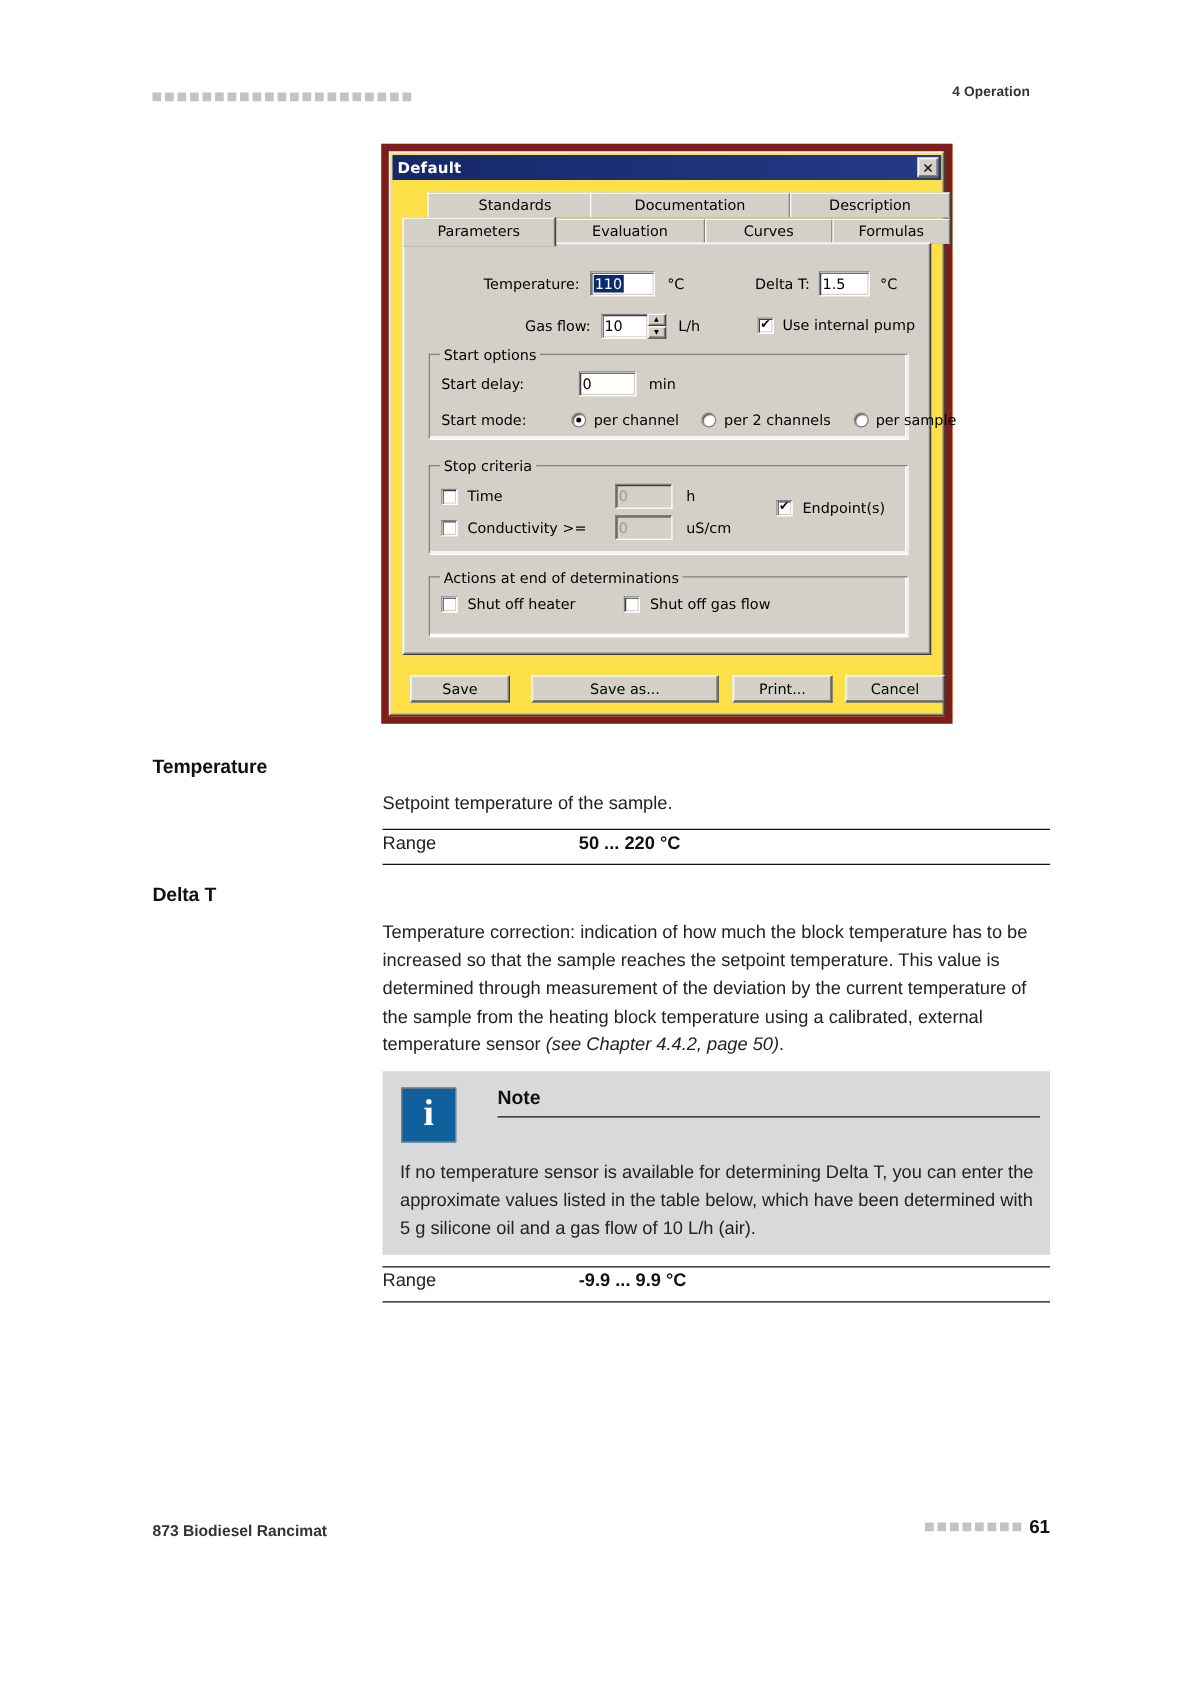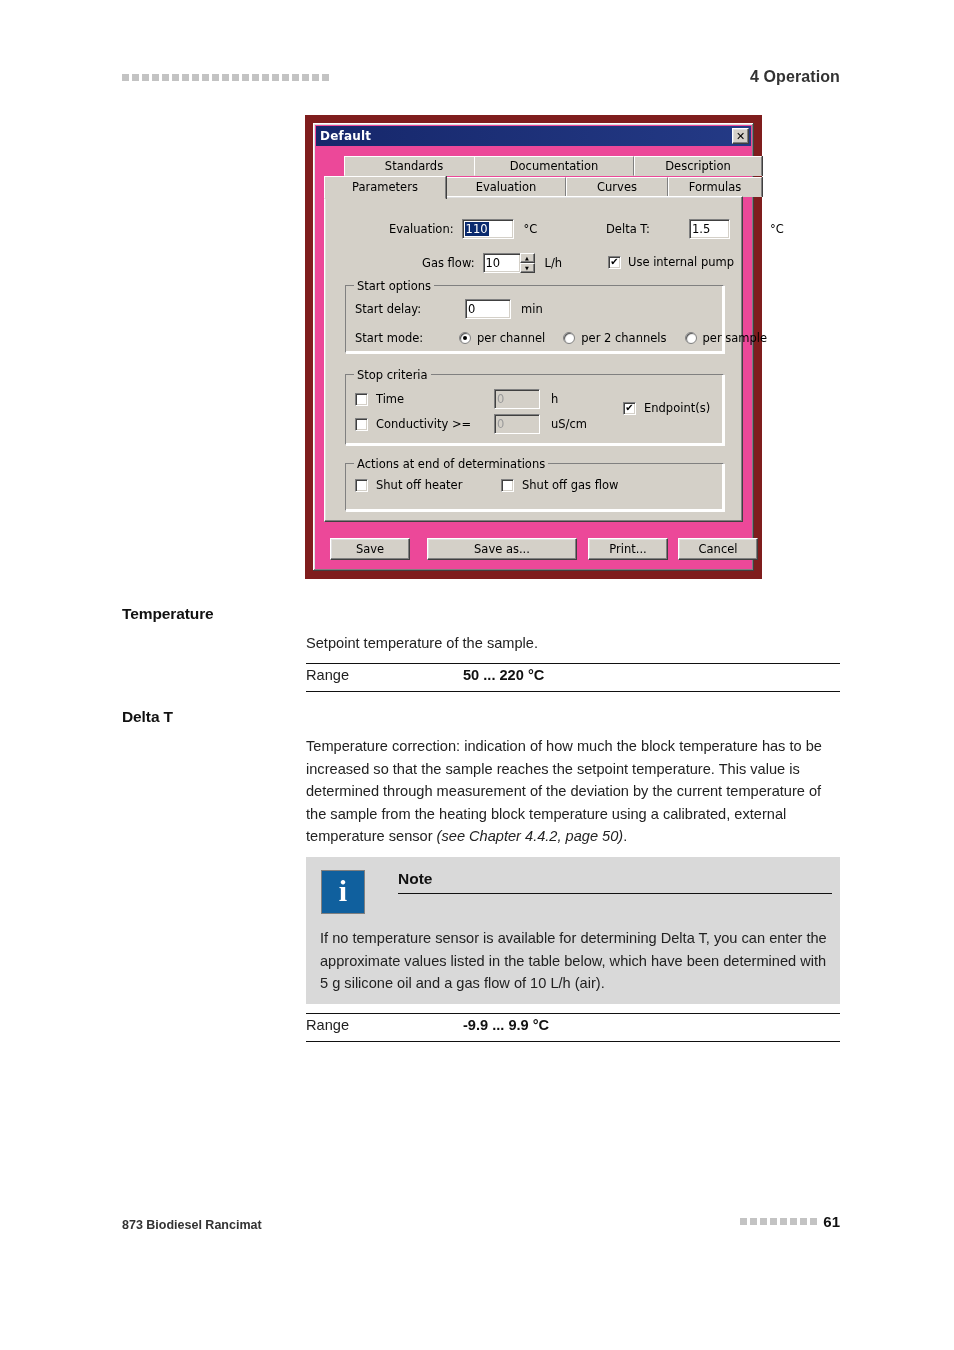--- a/index.html
+++ b/index.html
@@ -25,40 +25,40 @@
     height: 22px;
   }
   .dotrow { display: flex; gap: 3px; align-items: center; }
   .dotrow .sq {
     width: 7px; height: 7px;
     background: #c3c3c3;
     display: block;
   }
   #header-dots { position: absolute; left: 0; top: 6px; }
   #header-chapter {
-    position: absolute; right: 0; top: 0;
-    font-size: 16px;
+    position: absolute; right: 16px; top: 0;
+    font-size: 11px;
     font-weight: bold;
     color: #333;
     letter-spacing: 0.1px;
   }
 
   
   #dialog-figure {
     position: absolute;
     left: 305px;
     top: 115px;
     width: 457px;
     height: 464px;
   }
   .win {
     width: 100%;
     height: 100%;
-    background: #ec4899;
-    border: 8px solid #7f1d1d;
+    background: #fde047;
+    border: 6px solid #7f1d1d;
     box-shadow: inset -1px -1px 0 #404040, inset 1px 1px 0 #ffffff,
                 inset -2px -2px 0 #808080, inset 2px 2px 0 #dfdfdf;
     box-sizing: border-box;
     font-family: "DejaVu Sans", sans-serif;
     font-size: 11px;
     position: relative;
   }
   .titlebar {
     position: absolute;
     left: 3px; right: 3px; top: 3px;
@@ -375,26 +375,26 @@
 
         <div class="tab active" style="left:0px;width:122px;top:20px;">Parameters</div>
         <div class="tab" style="left:122px;width:120px;top:21px;">Evaluation</div>
         <div class="tab" style="left:242px;width:102px;top:21px;">Curves</div>
         <div class="tab" style="left:344px;width:94px;top:21px;">Formulas</div>
       </div>
 
       <div class="tabpanel">
 
         <div class="row" style="left:64px; top:22px;">
-          <span class="lbl">Evaluation:</span>
+          <span class="lbl">Temperature:</span>
           <span class="tfield" style="width:52px; margin-left:8px;"><span class="sel">110</span></span>
           <span class="lbl" style="margin-left:10px;">°C</span>
         </div>
 
-        <div class="row" style="left:281px; top:22px;gap:32px;">
+        <div class="row" style="left:281px; top:22px;">
           <span class="lbl">Delta T:</span>
           <span class="tfield" style="width:41px; margin-left:7px;">1.5</span>
           <span class="lbl" style="margin-left:8px;">°C</span>
         </div>
 
         <div class="row" style="left:97px; top:56px;">
           <span class="lbl">Gas flow:</span>
           <span class="tfield" style="width:38px; margin-left:8px;">10</span>
           <span class="spin">
             <div>▲</div>

